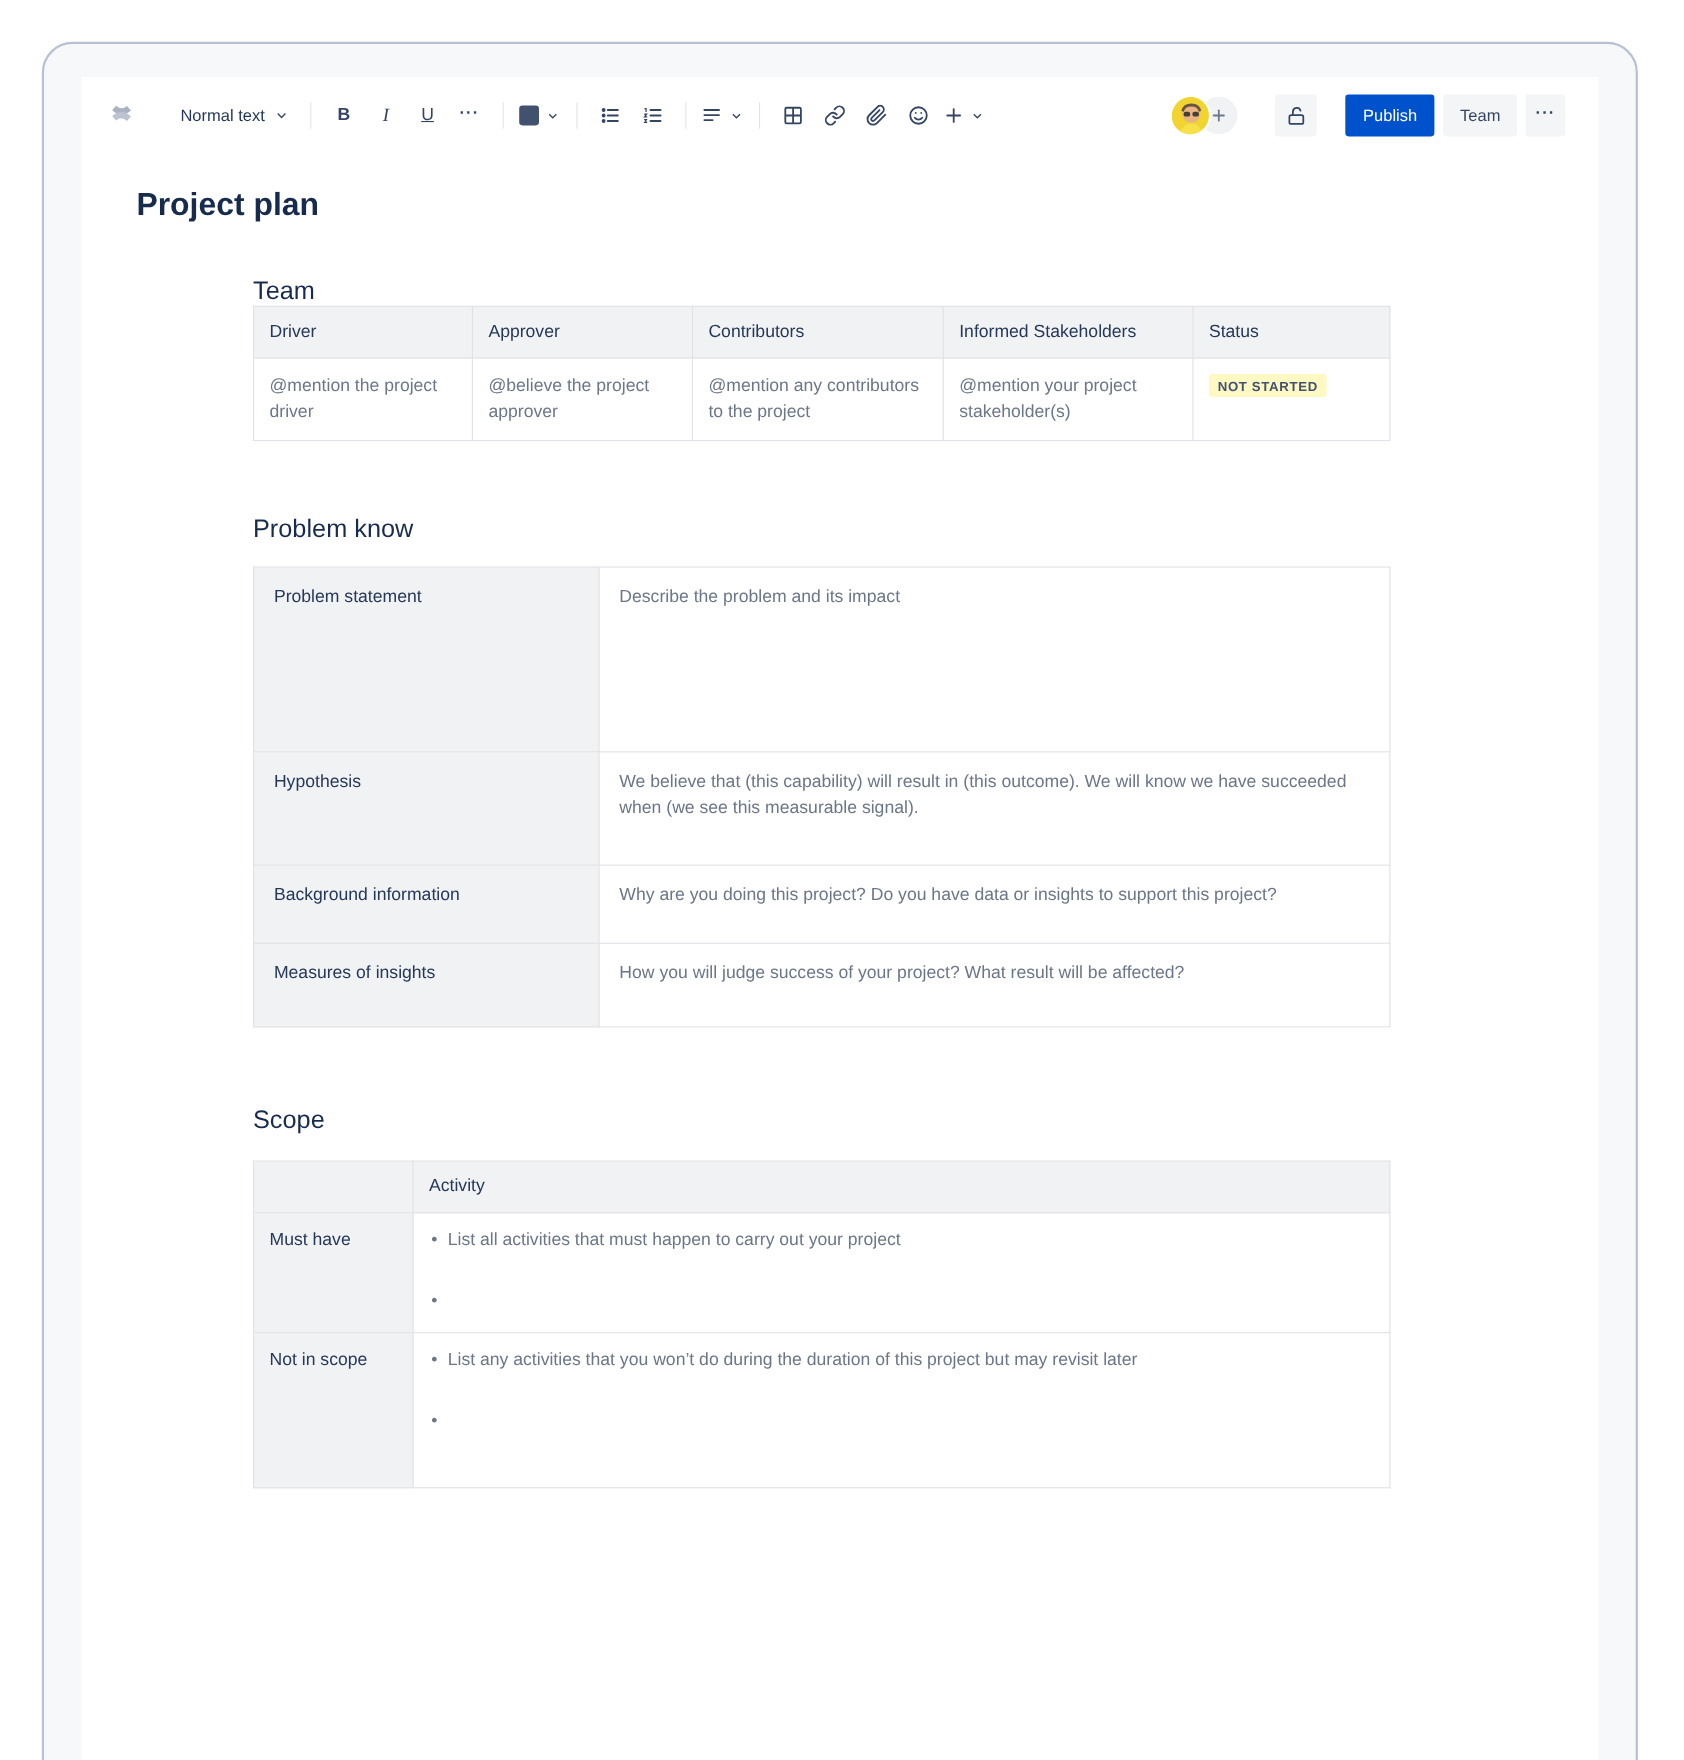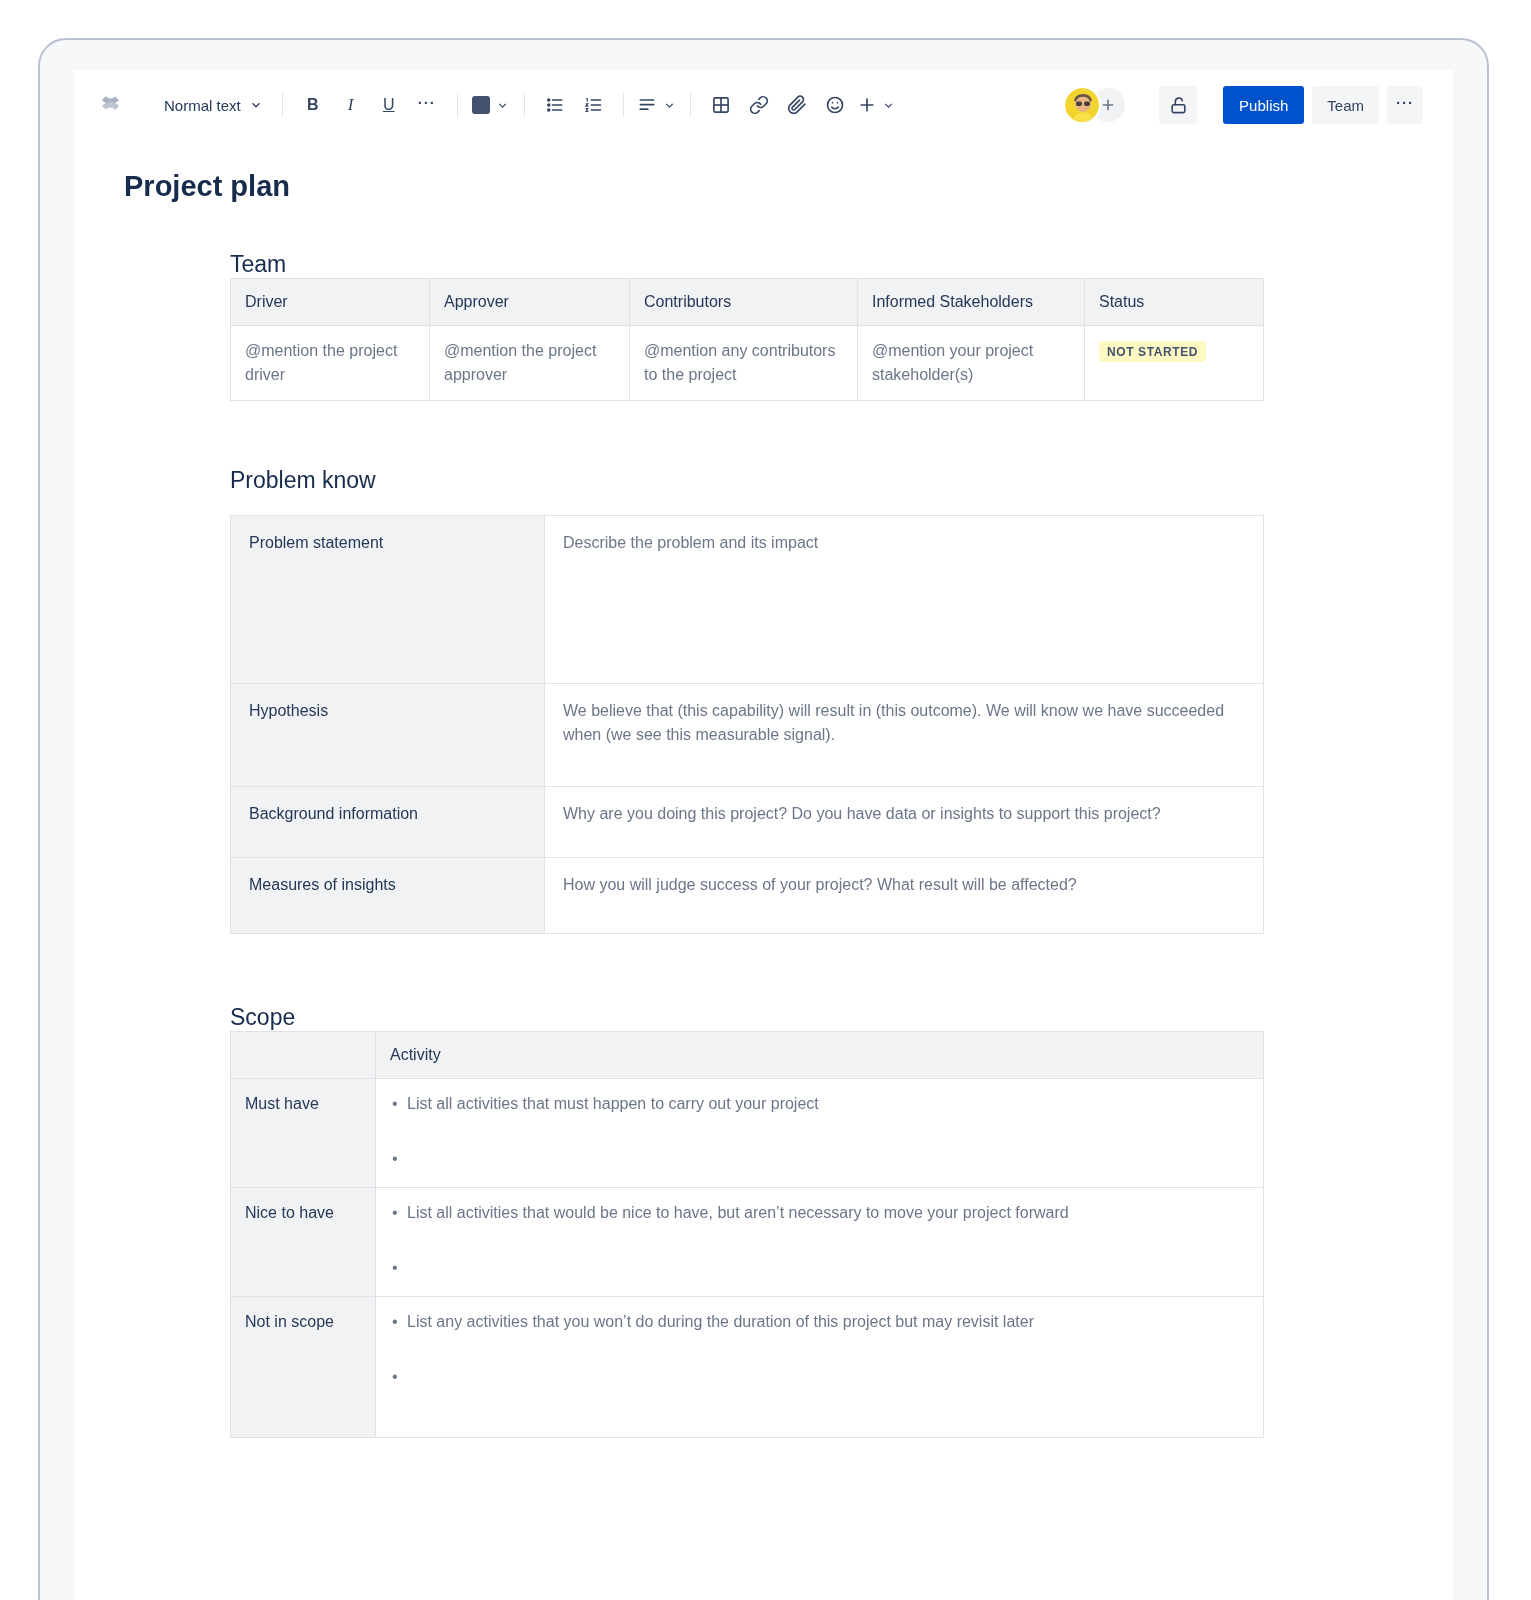--- a/index.html
+++ b/index.html
@@ -48,21 +48,21 @@
     cursor:text; }
   .sections { margin-left:156px; width:1033px; padding-bottom:40px; }
   h2.sec { font-size:23px; font-weight:500; color:#172b4d; }
   .sec-team { margin-top:48px; }
   .sec-problem { margin-top:66px; }
   .sec-scope { margin-top:70px; }
 
   table { border-collapse:collapse; width:1033px; table-layout:fixed; }
   .team-table { }
   .prob-table { margin-top:21px; }
-  .scope-table { }
+  .scope-table { margin-top:24px; }
   th, td { border:1px solid #e1e2e6; text-align:left; vertical-align:top;
     font-size:16px; line-height:24px; }
   thead th, tbody th { background:#f1f2f4; font-weight:500; color:#253858; }
   thead th { padding:11px 14px; }
   tbody th, tbody td { padding:13px 14px; }
   td { color:#6b7689; cursor:text; }
   .prob-table th, .prob-table td { padding:15px 18px; }
   .r-statement { height:168px; } .r-hypothesis { height:103px; }
   .r-background { height:71px; } .r-measures { height:76px; }
   .s-row1 { height:109px; } .s-row2 { height:109px; } .s-row3 { height:141px; }
@@ -236,21 +236,21 @@
             <th>Driver</th>
             <th>Approver</th>
             <th>Contributors</th>
             <th>Informed Stakeholders</th>
             <th>Status</th>
           </tr>
         </thead>
         <tbody>
           <tr>
             <td>@mention the project driver</td>
-            <td>@mention the project approver</td>
+            <td>@believe the project approver</td>
             <td>@mention any contributors to the project</td>
             <td>@mention your project stakeholder(s)</td>
             <td>
               <span class="badge">NOT STARTED</span>
             </td>
           </tr>
         </tbody>
       </table>
 
       <h2 class="sec sec-problem">Problem know</h2>
@@ -294,29 +294,20 @@
         <tbody>
           <tr class="s-row1">
             <th>Must have</th>
             <td>
               <ul class="bullets">
                 <li>List all activities that must happen to carry out your project</li>
                 <li></li>
               </ul>
             </td>
           </tr>
-          <tr class="s-row2">
-            <th>Nice to have</th>
-            <td>
-              <ul class="bullets">
-                <li>List all activities that would be nice to have, but aren’t necessary to move your project forward</li>
-                <li></li>
-              </ul>
-            </td>
-          </tr>
           <tr class="s-row3">
             <th>Not in scope</th>
             <td>
               <ul class="bullets">
                 <li>List any activities that you won’t do during the duration of this project but may revisit later</li>
                 <li></li>
               </ul>
             </td>
           </tr>
         </tbody>

